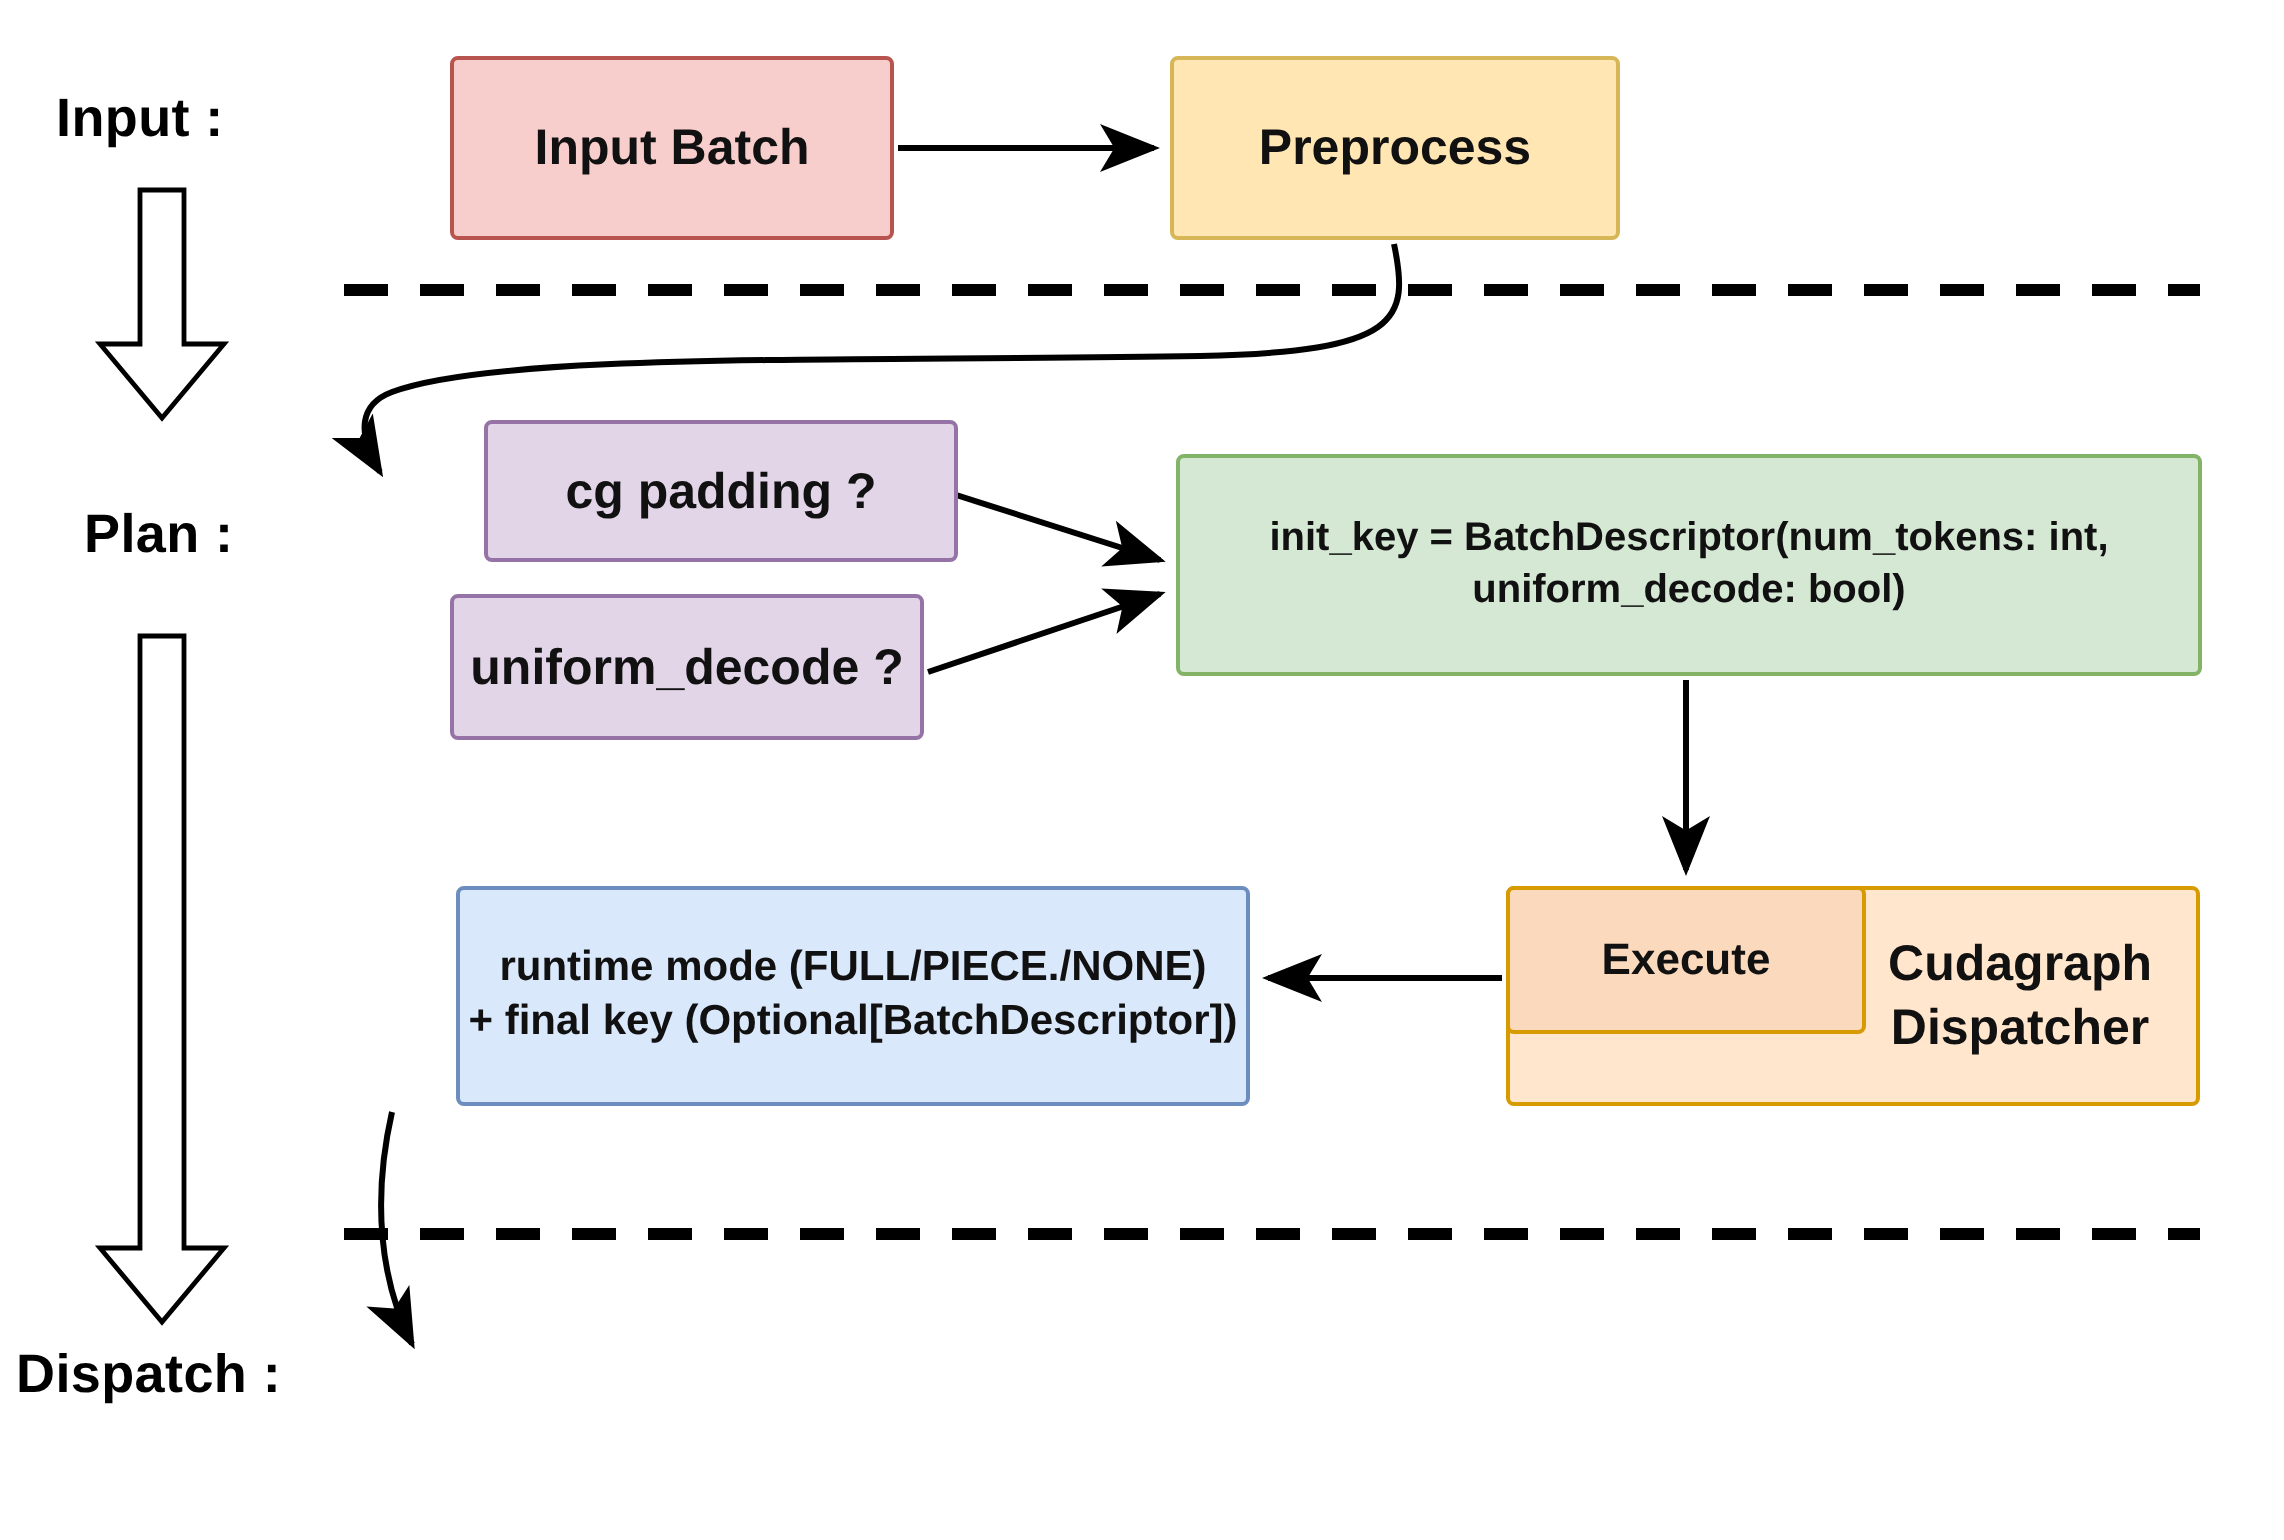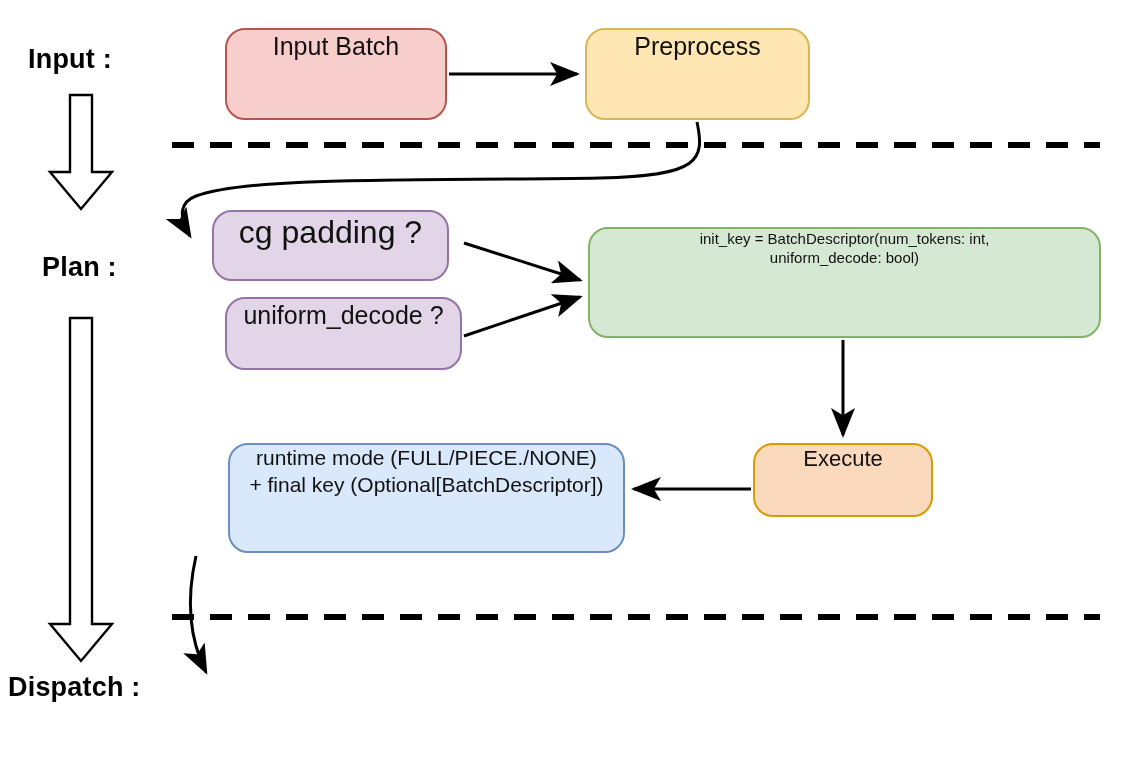--- a/index.html
+++ b/index.html
@@ -21,28 +21,30 @@
     position: absolute;
     left: 0;
     top: 0;
     width: 1142px;
     height: 770px;
     pointer-events: none;
   }
   .node {
     position: absolute;
     box-sizing: border-box;
-    border-radius: 20px;
+    border-radius: 4px;
     border-width: 2px;
     border-style: solid;
     display: flex;
+    align-items: center;
     justify-content: center;
     text-align: center;
     color: #111111;
     line-height: 1.28;
+    font-weight: bold;
   }
   .stage-label {
     position: absolute;
     font-weight: bold;
     font-size: 27px;
     color: #000000;
     letter-spacing: 0.2px;
     white-space: nowrap;
   }
   .code-node {
@@ -52,23 +54,23 @@
     text-align: left;
     white-space: pre;
     padding-left: 8px;
     letter-spacing: 0px;
   }
   .node-text { display: block; white-space: pre-line; }
 
   
   #node-input-batch   { left: 225px; top: 28px;  width: 222px; height: 92px;  font-size: 25px; background: #f8cecc; border-color: #b85450; }
   #node-preprocess    { left: 585px; top: 28px;  width: 225px; height: 92px;  font-size: 25px; background: #ffe6b3; border-color: #d6b656; }
-  #node-cg-padding    { left: 212px; top: 210px; width: 237px; height: 71px;  font-size: 32px; background: #e1d5e7; border-color: #9673a6; }
+  #node-cg-padding    { left: 242px; top: 210px; width: 237px; height: 71px;  font-size: 25px; background: #e1d5e7; border-color: #9673a6; }
   #node-uniform-dec   { left: 225px; top: 297px; width: 237px; height: 73px;  font-size: 25px; background: #e1d5e7; border-color: #9673a6; }
-  #node-init-key      { left: 588px; top: 227px; width: 513px; height: 111px; font-size: 15px; background: #d5e8d4; border-color: #82b366; padding: 0 12px; }
+  #node-init-key      { left: 588px; top: 227px; width: 513px; height: 111px; font-size: 20px; background: #d5e8d4; border-color: #82b366; padding: 0 12px; }
   #node-runtime-mode  { left: 228px; top: 443px; width: 397px; height: 110px; font-size: 21px; background: #dae8fc; border-color: #6c8ebf; }
   #node-cudagraph     { left: 753px; top: 443px; width: 347px; height: 110px; font-size: 25px; background: #ffe6cc; border-color: #d79b00; justify-content: flex-end; padding-right: 22px; }
   #node-dispatch      { left: 753px; top: 443px; width: 180px; height: 74px;  font-size: 22px; background: #fad9bd; border-color: #d79b00; }
   #node-exec-code     { left: 224px; top: 645px; width: 634px; height: 105px; background: #f8cecc; border-color: #b85450; }
 
   #label-input   { left: 28px;  top: 44px; }
   #label-plan    { left: 42px;  top: 252px; }
   #label-execute { left: 8px;   top: 672px; }
 </style>
 </head>
@@ -127,19 +129,23 @@
   <div class="node" id="node-init-key">
     <span class="node-text">init_key = BatchDescriptor(num_tokens: int,
 uniform_decode: bool)</span>
   </div>
 
   <div class="node" id="node-runtime-mode">
     <span class="node-text">runtime mode (FULL/PIECE./NONE)
 + final key (Optional[BatchDescriptor])</span>
   </div>
 
+  <div class="node" id="node-cudagraph">
+    <span class="node-text">Cudagraph
+Dispatcher</span>
+  </div>
 
   <div class="node" id="node-dispatch">
     <span class="node-text">Execute</span>
   </div>
 
 
 </div>
 
 </body></html>

